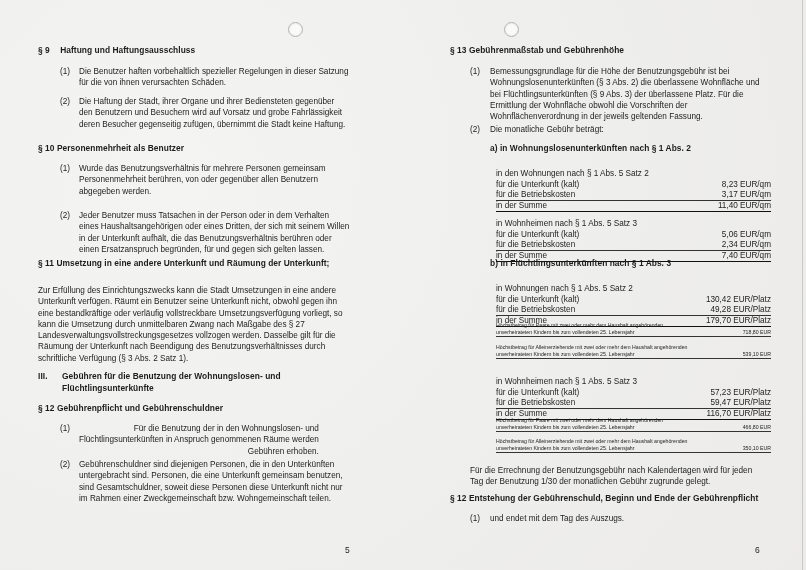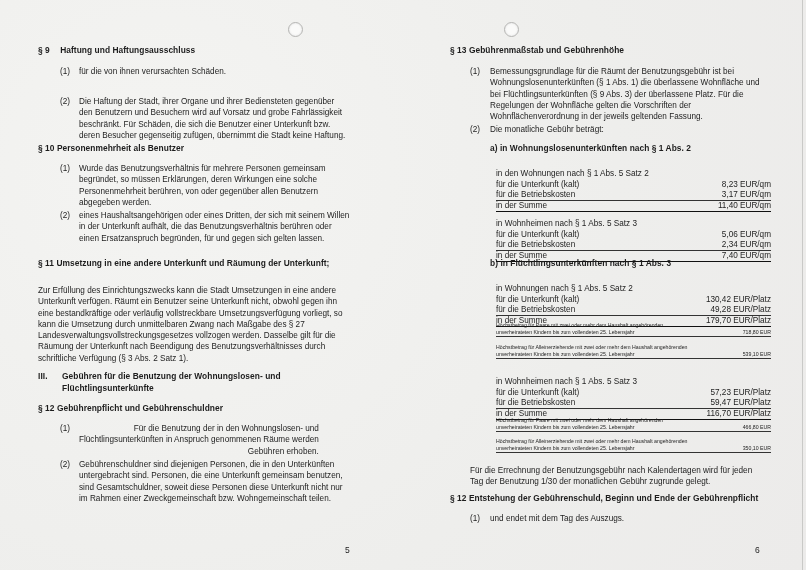--- a/index.html
+++ b/index.html
@@ -44,40 +44,40 @@
   <div class="punch-hole" id="hole-right"></div>
 
   <div class="page" id="page-left">
 
     <div class="abs h" style="left:38px;top:45px;">
       <span>§ 9</span>
       <span style="margin-left:8px;margin-top:35px;">Haftung und Haftungsausschluss</span>
     </div>
     <div class="para-num" style="left:60px;top:67px;">(1)</div>
     <div class="abs txt" style="left:79px;top:66px;">
+      <div>Die Benutzer haften vorbehaltlich spezieller Regelungen in dieser Satzung</div>
       <div>für die von ihnen verursachten Schäden.</div>
     </div>
     <div class="para-num" style="left:60px;top:97px;">(2)</div>
     <div class="abs txt" style="left:79px;top:96px;">
       <div>Die Haftung der Stadt, ihrer Organe und ihrer Bediensteten gegenüber</div>
       <div>den Benutzern und Besuchern wird auf Vorsatz und grobe Fahrlässigkeit</div>
-      <div>beschränkt. Für Schäden, die sich die Benutzer einer Unterkunft bzw.</div>
       <div>deren Besucher gegenseitig zufügen, übernimmt die Stadt keine Haftung.</div>
     </div>
 
     <div class="abs h" style="left:38px;top:143px;">§ 10 Personenmehrheit als Benutzer</div>
     <div class="para-num" style="left:60px;top:164px;">(1)</div>
     <div class="abs txt" style="left:79px;top:163px;">
       <div>Wurde das Benutzungsverhältnis für mehrere Personen gemeinsam</div>
-      <div>begründet, so müssen Erklärungen, deren Wirkungen eine solche</div>
       <div>Personenmehrheit berühren, von oder gegenüber allen Benutzern</div>
       <div>abgegeben werden.</div>
     </div>
     <div class="para-num" style="left:60px;top:211px;">(2)</div>
     <div class="abs txt" style="left:79px;top:210px;">
+      <div>Jeder Benutzer muss Tatsachen in der Person oder in dem Verhalten</div>
       <div>eines Haushaltsangehörigen oder eines Dritten, der sich mit seinem Willen</div>
       <div>in der Unterkunft aufhält, die das Benutzungsverhältnis berühren oder</div>
       <div>einen Ersatzanspruch begründen, für und gegen sich gelten lassen.</div>
     </div>
 
     <div class="abs h" style="left:38px;top:258px;line-height:11.5px;">
       <div>§ 11 Umsetzung in eine andere Unterkunft und Räumung der Unterkunft;</div>
     </div>
     <div class="abs txt" style="left:38px;top:285px;">
       <div>Zur Erfüllung des Einrichtungszwecks kann die Stadt Umsetzungen in eine andere</div>
@@ -112,24 +112,24 @@
 
     <div class="page-num" style="left:345px;top:545px;">5</div>
   </div>
 
   <div class="page" id="page-right">
     <div class="right-edge"></div>
 
     <div class="abs h" style="left:47px;top:45px;">§ 13 Gebührenmaßstab und Gebührenhöhe</div>
     <div class="para-num" style="left:67px;top:67px;">(1)</div>
     <div class="abs txt" style="left:87px;top:66px;">
-      <div>Bemessungsgrundlage für die Räumt der Benutzungsgebühr ist bei</div>
-      <div>Wohnungslosenunterkünften (§ 1 Abs. 1) die überlassene Wohnfläche und</div>
+      <div>Bemessungsgrundlage für die Höhe der Benutzungsgebühr ist bei</div>
+      <div>Wohnungslosenunterkünften (§ 3 Abs. 2) die überlassene Wohnfläche und</div>
       <div>bei Flüchtlingsunterkünften (§ 9 Abs. 3) der überlassene Platz. Für die</div>
-      <div>Regelungen der Wohnfläche gelten die Vorschriften der</div>
+      <div>Ermittlung der Wohnfläche obwohl die Vorschriften der</div>
       <div>Wohnflächenverordnung in der jeweils geltenden Fassung.</div>
     </div>
     <div class="para-num" style="left:67px;top:125px;">(2)</div>
     <div class="abs txt" style="left:87px;top:124px;">Die monatliche Gebühr beträgt:</div>
 
     <div class="abs h" style="left:87px;top:143px;">a) in Wohnungslosenunterkünften nach § 1 Abs. 2</div>
 
     <div class="fee-block" style="left:93px;top:160px;">
       <div class="cap">in den Wohnungen nach § 1 Abs. 5 Satz 2</div>
       <div class="fee-row">

